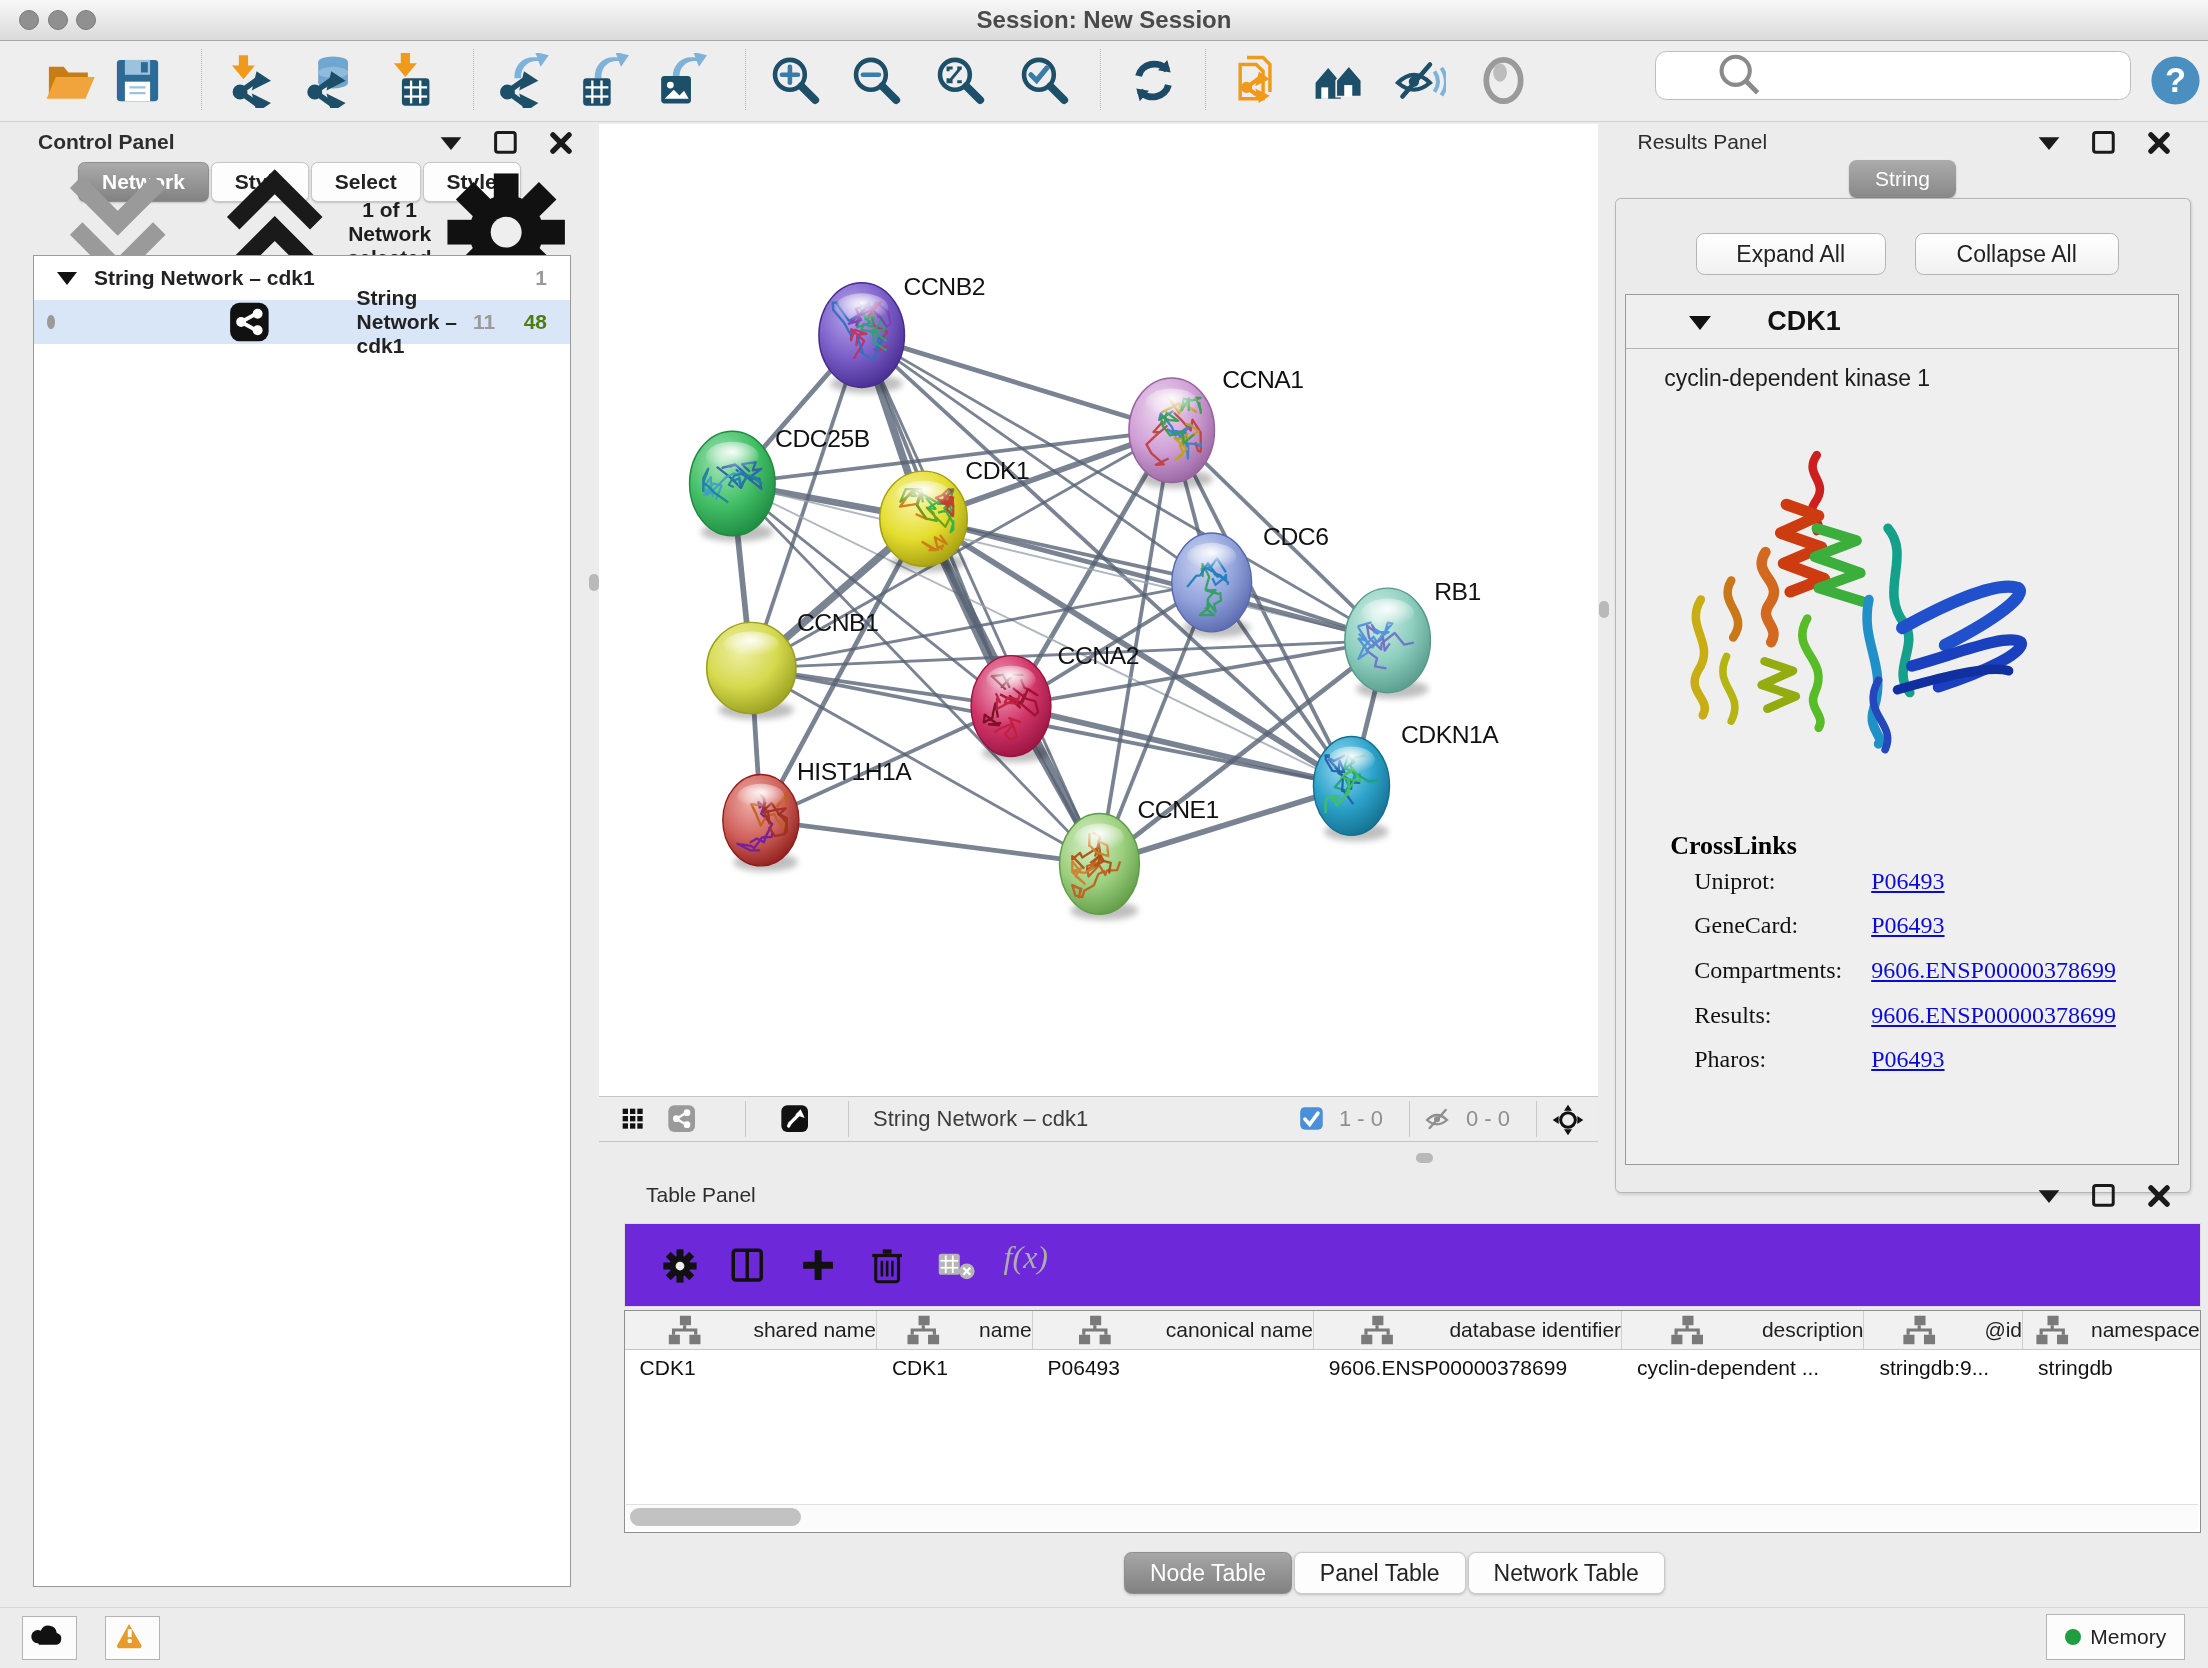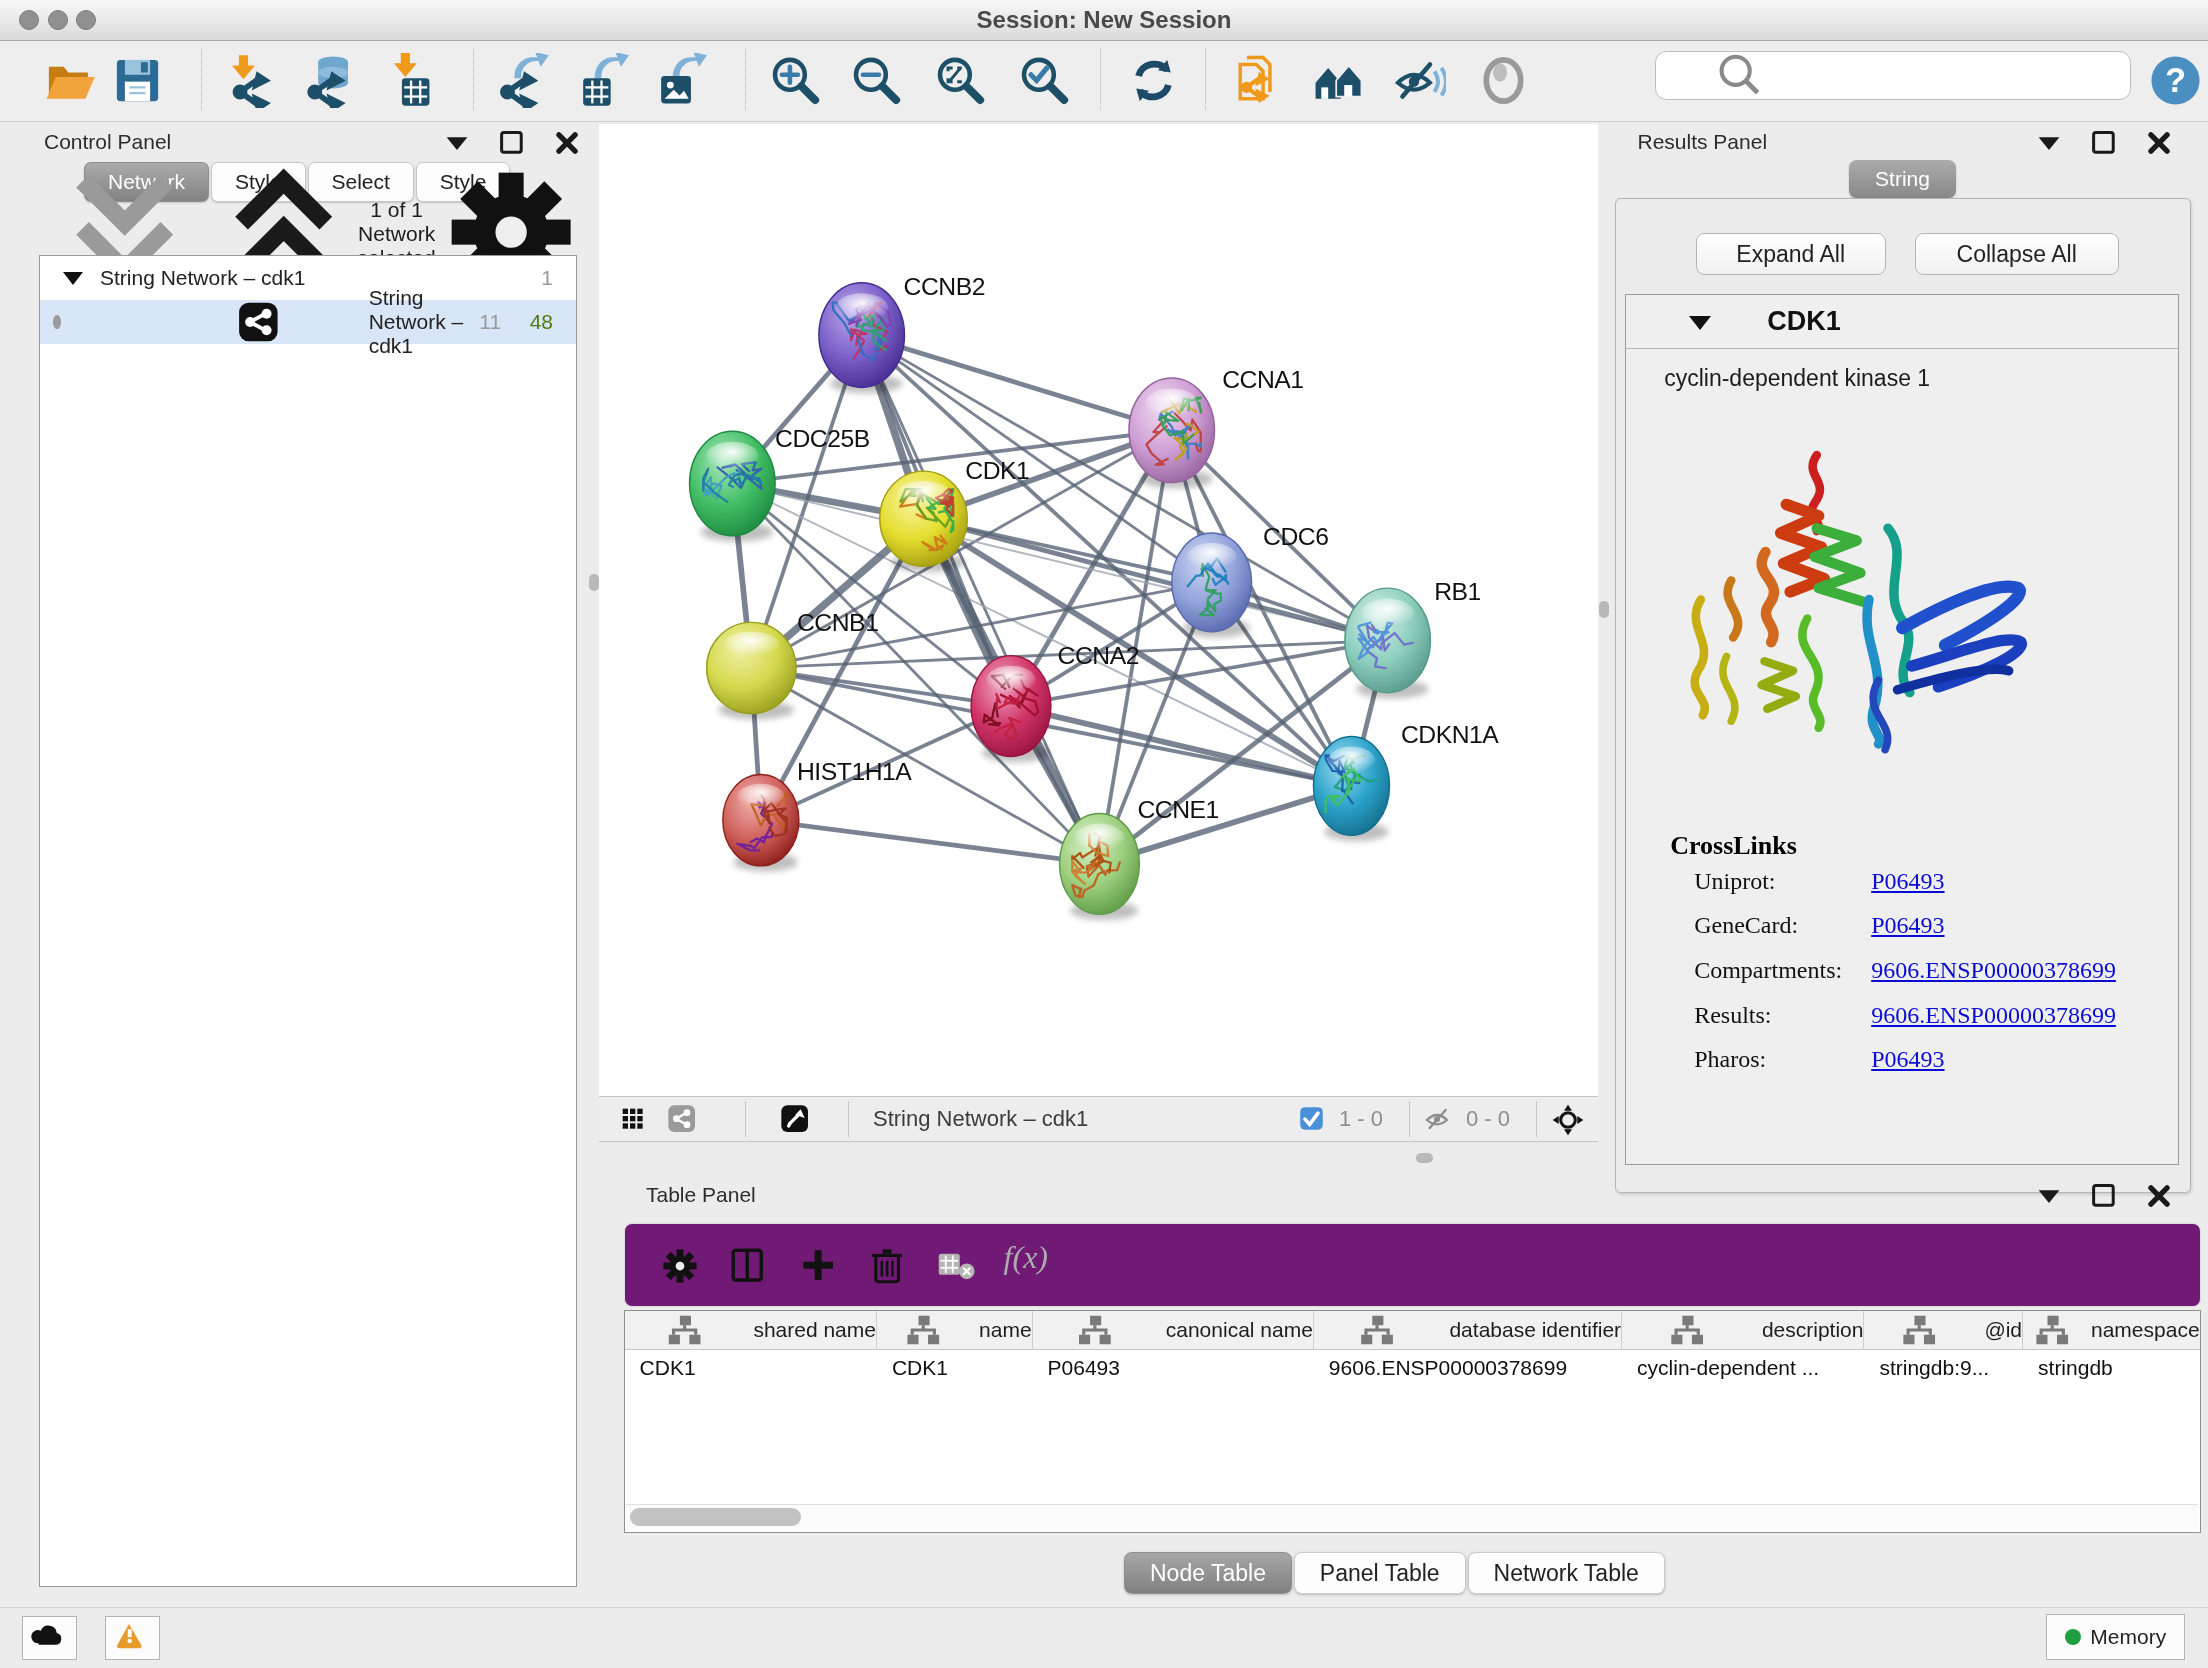--- a/index.html
+++ b/index.html
@@ -20,21 +20,21 @@
   .tsep{position:absolute;top:7.6px;height:61px;border-left:1.9px dotted #b5b5b5;}
   .searchbox{position:absolute;left:1655px;top:9.5px;width:476px;height:49px;background:#fff;
     border:1.9px solid #bdbdbd;border-radius:11.4px;display:flex;align-items:center;padding:0 11.4px;box-sizing:border-box;}
   .searchbox svg{width:28.5px;height:28.5px;flex:0 0 auto;}
   .searchbox input{border:0;outline:0;flex:1;font-size:23px;font-family:"Liberation Sans",sans-serif;background:transparent;margin-left:7.6px;}
   
   .ptitle{font-size:21px;color:#2d2d2d;}
   .pctl{position:absolute;top:0;height:30px;display:flex;align-items:center;gap:25px;}
   .pctl svg{width:25px;height:25px;}
   
-  .control-panel{position:absolute;left:23px;top:126px;width:580px;height:1480px;}
+  .control-panel{position:absolute;left:17px;top:126px;width:580px;height:1480px;font-weight:bold;}
   .cp-title{position:absolute;left:21px;top:3.8px;}
   .tabs{position:absolute;left:61px;top:36px;height:40px;display:flex;}
   .tab{height:38px;line-height:38px;padding:0 23px;background:#fdfdfd;border:1px solid #c6c6c6;
     border-radius:6.7px;margin-right:1.9px;font-size:21px;box-shadow:0 1px 1.9px rgba(0,0,0,.18);}
   .tab.sel{background:linear-gradient(#ababab,#828282);color:#fff;border-color:#8e8e8e;}
   .cp-head{position:absolute;left:15px;right:17px;top:88px;height:40px;display:flex;align-items:center;}
   .cp-head .chev{display:flex;gap:11.4px;margin-left:13.3px;}
   .cp-head .chev svg{width:27px;height:27px;}
   .cp-head .lbl{flex:1;text-align:center;font-size:21px;color:#1d1d1d;}
   .cp-head .gear svg{width:30px;height:30px;}
@@ -75,22 +75,22 @@
      border-right:11.4px solid transparent;border-top:14.3px solid #111;}
   .gene-head .g{position:absolute;left:141px;top:11.4px;font-size:27px;font-weight:bold;color:#111;}
   .gene-desc{position:absolute;left:38px;top:70px;font-size:23px;color:#1c1c1c;}
   .protein{position:absolute;left:48px;top:143px;width:371px;height:323px;}
   .xl-title{position:absolute;left:44px;top:536px;font-family:"Liberation Serif",serif;font-weight:bold;font-size:26px;color:#000;}
   .xl-row{position:absolute;left:68px;width:457px;height:38px;font-family:"Liberation Serif",serif;font-size:24px;color:#111;}
   .xl-row .v{position:absolute;left:177px;top:0;color:#0b0bd6;text-decoration:underline;white-space:nowrap;}
   
   .table-panel{position:absolute;left:616px;top:1177px;width:1592px;height:426px;text-decoration:underline;}
   .tp-title{position:absolute;left:30px;top:5.7px;}
-  .tp-toolbar{position:absolute;left:7.6px;top:46px;width:1577px;height:84px;background:#701a75;
-    border:1px solid #dedede;border-radius:8px;box-sizing:border-box;}
+  .tp-toolbar{position:absolute;left:7.6px;top:46px;width:1577px;height:84px;background:#6d28d9;
+    border:1px solid #dedede;border-radius:0;box-sizing:border-box;}
   .tp-ic{position:absolute;top:21px;width:42px;height:42px;}
   .tp-ic svg{width:42px;height:42px;}
   .fx{position:absolute;left:379px;top:15px;font-family:"Liberation Serif",serif;font-style:italic;
     font-size:32px;color:#adadad;}
   .tbl{position:absolute;left:7.6px;top:133px;width:1577px;height:223px;background:#fff;
     border:1.9px solid #8f8f8f;box-sizing:border-box;overflow:hidden;}
   .thead{display:flex;height:38px;background:#f1f1f1;border-bottom:1px solid #c6c6c6;}
   .th{display:flex;align-items:center;justify-content:center;gap:9.5px;border-right:1px solid #cfcfcf;
     box-sizing:border-box;font-size:21px;color:#1e1e1e;overflow:hidden;white-space:nowrap;}
   .th svg{width:23px;height:23px;flex:0 0 auto;}

